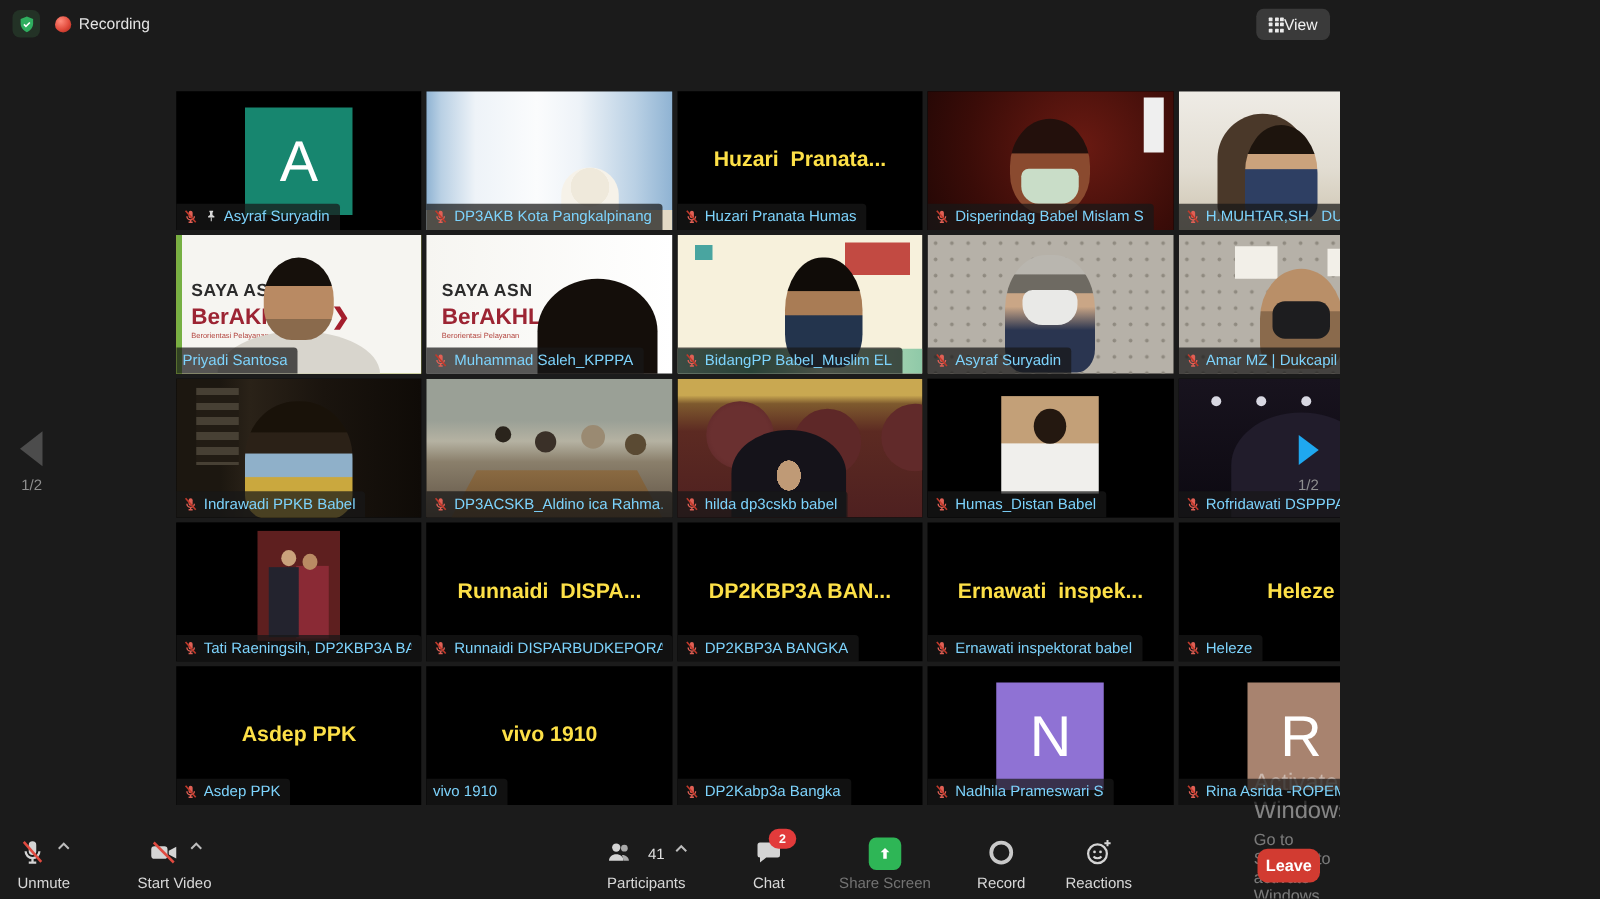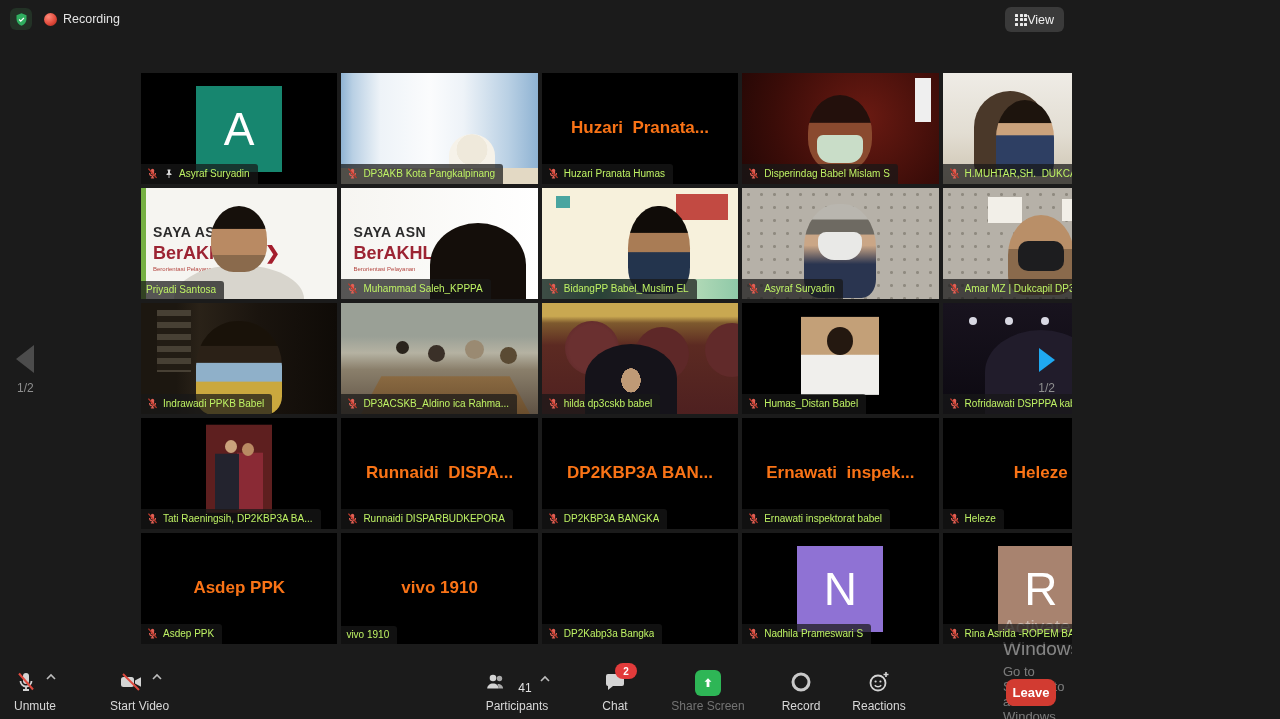--- a/index.html
+++ b/index.html
@@ -18,26 +18,26 @@
   .gridicon{display:grid;grid-template-columns:repeat(3,3px);grid-template-rows:repeat(3,3px);gap:1.5px;}
   .gridicon i{background:#ececec;border-radius:.5px;}
 
   
   .grid{position:absolute;left:141px;top:73px;width:998px;height:571px;display:grid;
         grid-template-columns:repeat(5,1fr);grid-template-rows:repeat(5,1fr);gap:4px;}
   .tile{position:relative;background:#000;overflow:hidden;}
   .tile.active{outline:2px solid #c9d64d;outline-offset:-2px;}
   .video{position:absolute;inset:0;overflow:hidden;}
   .center-name{position:absolute;left:0;right:0;top:50%;transform:translateY(-55%);
-               text-align:center;font-size:17px;font-weight:bold;color:#f97316;white-space:pre;}
+               text-align:center;font-size:17px;font-weight:bold;color:#fde047;white-space:pre;}
   .avatar{position:absolute;left:50%;top:50%;transform:translate(-50%,-50%);width:86px;height:86px;
           display:flex;align-items:center;justify-content:center;font-size:46px;color:#fff;}
   .name-tag{position:absolute;left:0;bottom:0;max-width:100%;display:flex;align-items:center;gap:4px;
             background:rgba(24,24,24,.72);padding:3px 8px 4px 5px;border-top-right-radius:3px;
-            font-size:10px;color:#bef264;z-index:5;box-sizing:border-box;}
+            font-size:12px;color:#7dd3fc;z-index:5;box-sizing:border-box;}
   .name-tag .nm{white-space:pre;overflow:hidden;}
   .name-tag svg{flex:0 0 auto;}
 
   
   .scene-curtains{background:linear-gradient(90deg,#8fb3d3 0,#b9d0e4 6%,#eef3f8 20%,#fbfcfd 45%,#eef3f8 62%,#b9d0e4 85%,#8fb3d3 100%);}
   .scene-curtains::after{content:"";position:absolute;left:0;right:0;bottom:0;height:16px;background:#e3d9c4;}
   .scene-curtains::before{content:"";position:absolute;left:55%;bottom:6px;width:46px;height:44px;
        border-radius:50% 50% 10px 10px;background:radial-gradient(circle at 50% 36%,#efe9db 0 42%,#f6f2e9 43% 100%);}
   .scene-darkred{background-image:linear-gradient(#efefef,#efefef),radial-gradient(circle at 62% 40%,#6a1a12,#3a0c08 65%,#230705);
        background-size:16px 44px,100% 100%;background-position:right 8px top 5px,0 0;background-repeat:no-repeat;}
@@ -143,21 +143,21 @@
   .tb-left{position:absolute;left:14px;bottom:6px;display:flex;gap:54px;}
   .tb-center{position:absolute;left:462px;bottom:6px;display:flex;gap:8px;}
   .tb-center .tb-item{min-width:70px;}
   .chaticon{position:relative;}
   .badge{position:absolute;top:-7px;right:-10px;min-width:16px;height:16px;border-radius:8px;background:#e23b3b;
          color:#fff;font-size:10px;font-weight:bold;display:flex;align-items:center;justify-content:center;padding:0 3px;}
   .sharebox{width:26px;height:26px;border-radius:6px;background:#2eb656;display:flex;align-items:center;justify-content:center;}
   .share-label{color:#737373;}
   .leave{position:absolute;right:16px;bottom:13px;width:50px;height:27px;border-radius:8px;background:#d23b31;
          color:#fff;font-size:13px;font-weight:bold;display:flex;align-items:center;justify-content:center;}
-  .count{font-size:12px;color:#e0e0e0;margin-top:11px;}
+  .count{font-size:12px;color:#e0e0e0;margin-top:6px;}
 </style>
 </head>
 <body>
 
 <div id="app">
 
   <div class="topbar">
     <div class="shield">
       <svg width="15" height="15" viewBox="0 0 24 24">
         <path d="M12 2l8 3v6c0 5-3.5 9-8 11-4.5-2-8-6-8-11V5z" fill="#2fae5f"></path>

